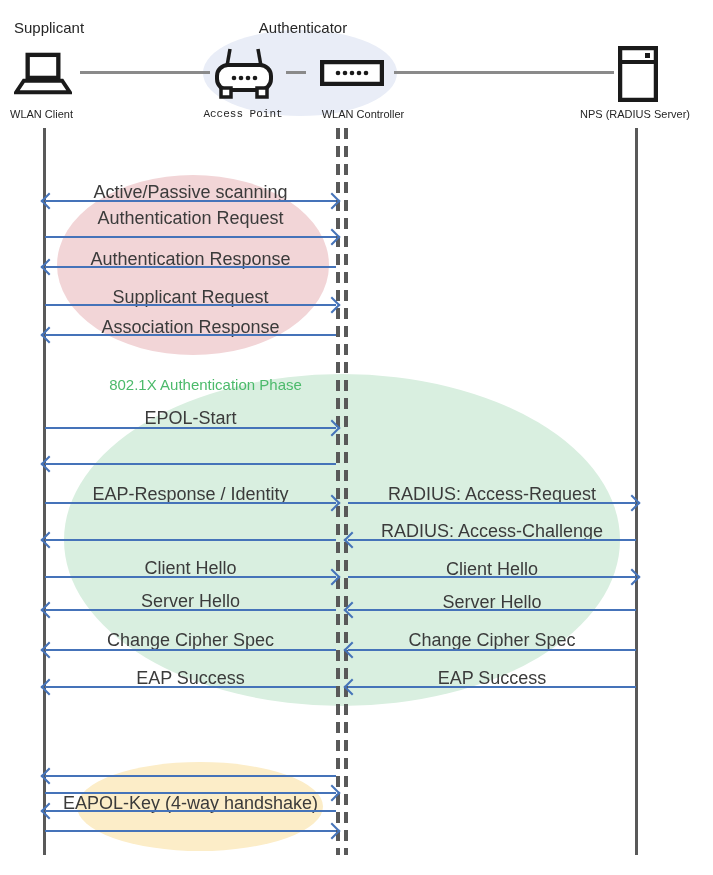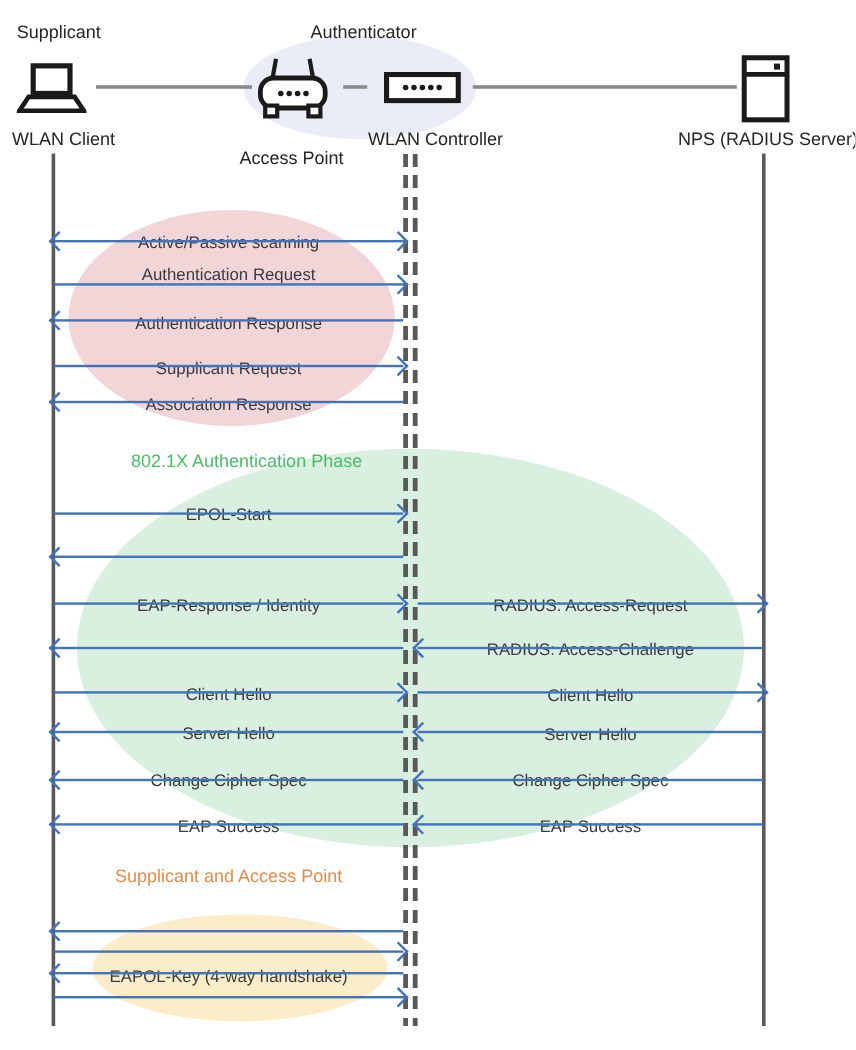--- a/index.html
+++ b/index.html
@@ -3,29 +3,29 @@
 <meta charset="utf-8">
 <style>
   html,body{margin:0;padding:0;background:#fff;}
   .diagram{
     position:relative;width:713px;height:875px;background:#fff;overflow:hidden;
     font-family:"Liberation Sans",sans-serif;
     border-radius:21px;
   }
   .ellipse{position:absolute;border-radius:50%;}
   .actor-role{position:absolute;font-size:15px;color:#262626;white-space:nowrap;}
-  .device-label{position:absolute;font-size:15px;color:#262626;white-space:nowrap;}
+  .device-label{position:absolute;font-size:11px;color:#262626;white-space:nowrap;}
   .center{text-align:center;}
   .conn{position:absolute;height:3px;background:#8a8a8a;}
   .lifeline{position:absolute;width:3px;background:#595959;}
   .lifeline.dashed{
     width:4px;background:repeating-linear-gradient(to bottom,#595959 0px,#595959 11px,transparent 11px,transparent 18px);
   }
   .phase-title{position:absolute;font-size:15px;line-height:19px;text-align:center;white-space:nowrap;}
-  .lbl{position:absolute;font-size:14px;color:#3b3b3b;text-align:center;white-space:nowrap;margin-top:12px;}
+  .lbl{position:absolute;font-size:18px;color:#3b3b3b;text-align:center;white-space:nowrap;}
   .arrow{position:absolute;border-top:2.5px solid #4573B9;}
   .head{position:absolute;width:10px;height:10px;border:0 solid #4573B9;top:-7px;}
   .head.r{right:-2px;border-width:2.5px 2.5px 0 0;transform:rotate(45deg);}
   .head.l{left:-2px;border-width:2.5px 0 0 2.5px;transform:rotate(-45deg);}
   .seg-l{left:45px;width:291px;}
   .seg-r{left:348px;width:288px;}
   .icon{position:absolute;}
 </style>
 </head>
 <body>
@@ -70,32 +70,31 @@
     <rect x="2" y="2" width="36" height="52" fill="#fff" stroke="#1a1a1a" stroke-width="4.5"></rect>
     <line x1="2" y1="16" x2="38" y2="16" stroke="#1a1a1a" stroke-width="4"></line>
     <rect x="27" y="7" width="5" height="5" fill="#1a1a1a"></rect>
   </svg>
 
   <div class="conn" style="left:80px;top:71px;width:130px;"></div>
   <div class="conn" style="left:286px;top:71px;width:20px;"></div>
   <div class="conn" style="left:394px;top:71px;width:220px;"></div>
 
   <div class="device-label" style="left:10px;top:108px;">WLAN Client</div>
-  <div class="device-label center" style="left:193px;top:124px;width:100px;">Access Point</div>
+  <div class="device-label center" style="left:193px;top:108px;width:100px;font-family:Liberation Mono, monospace;">Access Point</div>
   <div class="device-label center" style="left:305px;top:108px;width:116px;">WLAN Controller</div>
   <div class="device-label center" style="left:565px;top:108px;width:140px;">NPS (RADIUS Server)</div>
 
   <div class="lifeline" style="left:43px;top:128px;height:727px;"></div>
   <div class="lifeline dashed" style="left:336px;top:128px;height:727px;"></div>
   <div class="lifeline dashed" style="left:344px;top:128px;height:727px;"></div>
   <div class="lifeline" style="left:635px;top:128px;height:727px;"></div>
 
   <div class="phase-title" style="left:60px;top:375px;width:291px;color:#4CBA6B;">802.1X Authentication Phase</div>
   <div class="phase-title" style="left:45px;top:721px;width:291px;color:#E08C51;">
-    <div>Supplicant and Access Point</div>
   </div>
 
   <div class="lbl seg-l" style="top:182px;">Active/Passive scanning</div>
   <div class="arrow seg-l" style="top:200px;">
     <i class="head l"></i>
       <i class="head r"></i>
     </div>
 
   <div class="lbl seg-l" style="top:208px;">Authentication Request</div>
   <div class="arrow seg-l" style="top:236px;">

